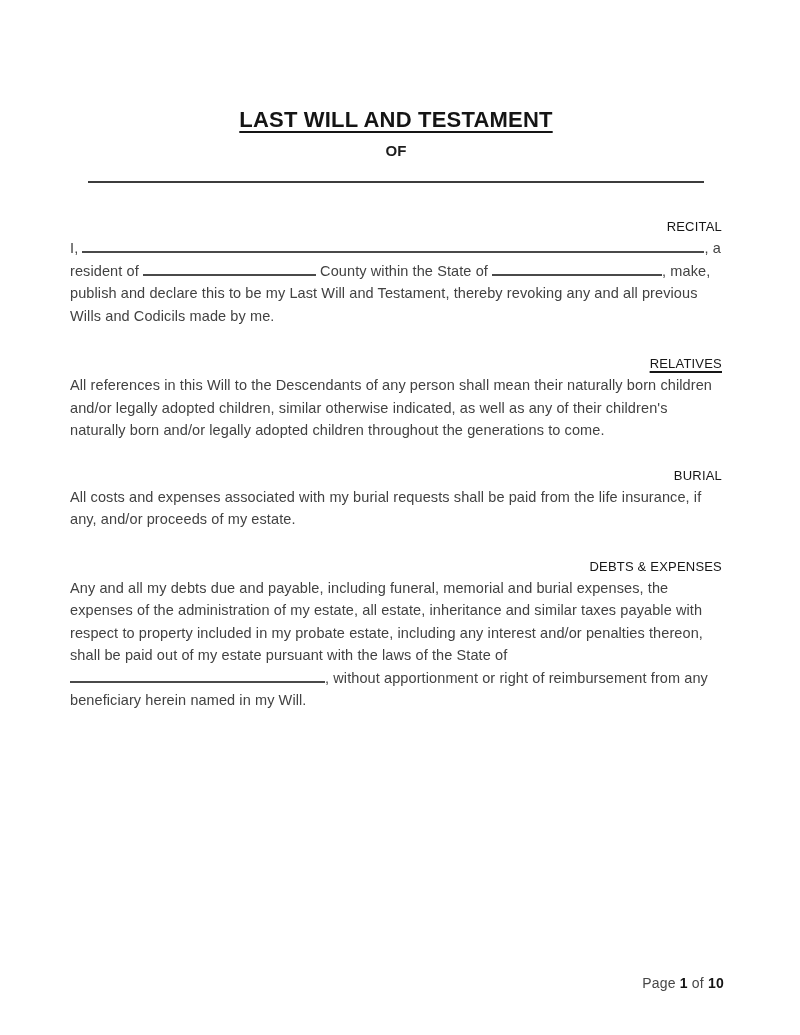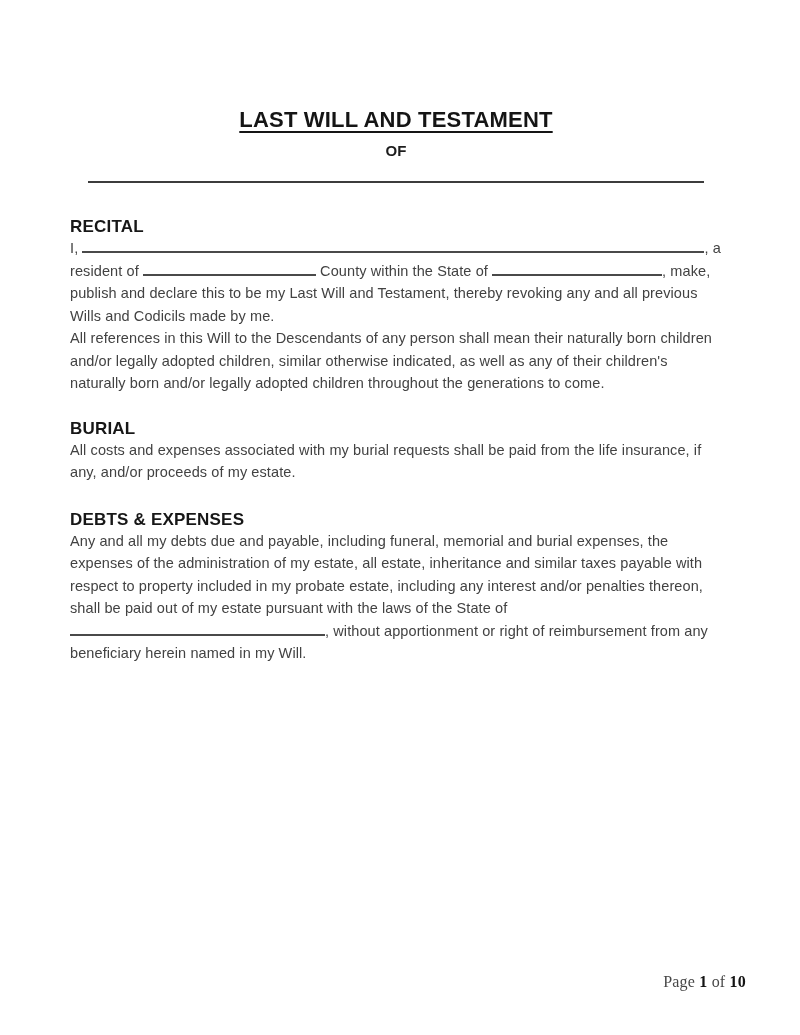--- a/index.html
+++ b/index.html
@@ -41,25 +41,26 @@
     font-size: 15px;
     font-weight: bold;
     color: #1d1d1d;
   }
   .name-line {
     height: 0;
     border-bottom: 2px solid #3c3c3c;
     margin: 22px 18px 0 18px;
   }
   .sec-heading {
-    font-size: 17px;
-    font-weight: bold;
+    font-size: 13px;
+    font-weight: normal;
     color: #171717;
     letter-spacing: 0.2px;
     line-height: 21px;
+    text-align: right;
   }
   .sec-heading.underlined {
     text-decoration: underline;
     text-decoration-thickness: 2px;
     text-underline-offset: 3px;
   }
   .mt-recital    { margin-top: 33px; }
   .mt-relatives  { margin-top: 26px; }
   .mt-burial     { margin-top: 23px; }
   .mt-debts      { margin-top: 25px; }
@@ -78,46 +79,46 @@
     border-bottom: 2px solid #4a4a4a;
     vertical-align: baseline;
   }
   .b-name    { width: 622px; }
   .b-county  { width: 173px; }
   .b-state   { width: 170px; }
   .b-attest  { width: 230px; }
   .b-gov     { width: 255px; }
   .footer {
     position: absolute;
-    right: 54px;
+    right: 76px;
     bottom: 44px;
-    font-size: 16px;
+    font-size: 14px;
     color: #474747;
     letter-spacing: 0.2px;
-    font-family: Liberation Serif, serif;
   }
   .footer b {
     color: #141414;
     font-weight: bold;
   }
 </style>
 </head>
 <body>
 
 <div class="page">
 
   <div class="title-wrap">
     <span class="doc-title">LAST WILL AND TESTAMENT</span>
   </div>
   <div class="of-label">OF</div>
   <div class="name-line"></div>
 
   <div class="sec-heading mt-recital">RECITAL</div>
   <p class="body-text p-gap-lg"><span>I,</span> <span class="blank b-name"></span><span>, a resident of</span> <span class="blank b-county"></span> <span>County within the State of</span> <span class="blank b-state"></span><span>, make, publish and declare this to be my Last Will and Testament, thereby revoking any and all previous Wills and Codicils made by me.</span></p>
 
+  <div class="sec-heading underlined mt-relatives">RELATIVES</div>
 
   <p class="body-text p-gap-lg">All references in this Will to the Descendants of any person shall mean their naturally born children and/or legally adopted children, similar otherwise indicated, as well as any of their children's naturally born and/or legally adopted children throughout the generations to come.</p>
 
   <div class="sec-heading mt-burial">BURIAL</div>
   <p class="body-text p-gap-lg">All costs and expenses associated with my burial requests shall be paid from the life insurance, if any, and/or proceeds of my estate.</p>
 
   <div class="sec-heading mt-debts">DEBTS &amp; EXPENSES</div>
   <p class="body-text p-gap-md"><span>Any and all my debts due and payable, including funeral, memorial and burial expenses, the expenses of the administration of my estate, all estate, inheritance and similar taxes payable with respect to property included in my probate estate, including any interest and/or penalties thereon, shall be paid out of my estate pursuant with the laws of the State of</span> <span class="blank b-gov"></span><span>, without apportionment or right of reimbursement from any beneficiary herein named in my Will.</span></p>
 
   <div class="footer"><span>Page</span> <b>1</b> <span>of</span> <b>10</b></div>

